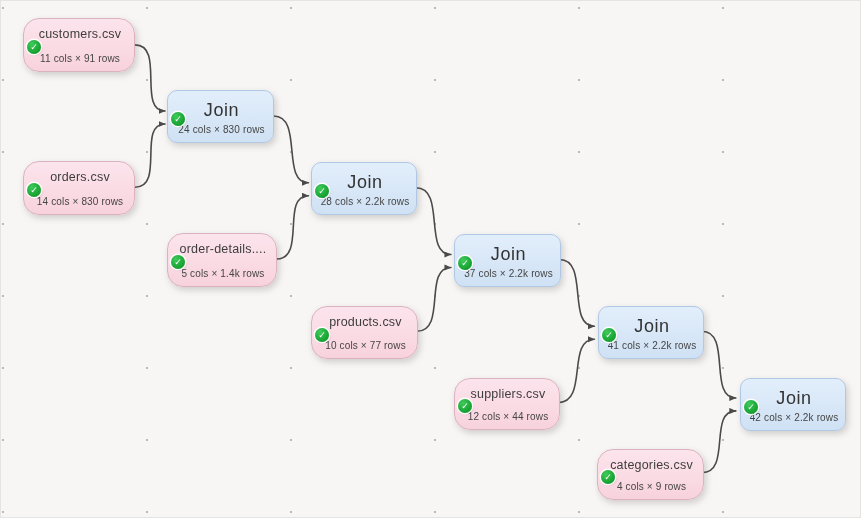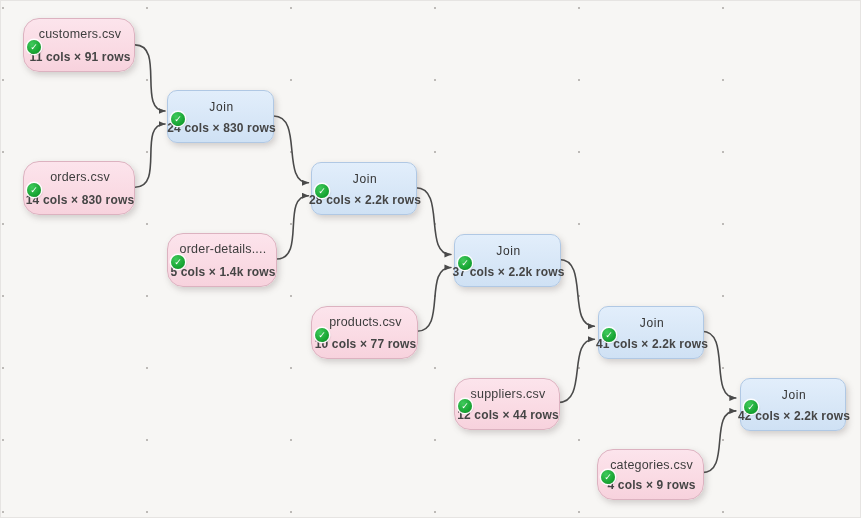--- a/index.html
+++ b/index.html
@@ -42,28 +42,28 @@
     border-radius:10px;
   }
   .node .title{
     font-size:12.5px;
     color:#3d3d3d;
     white-space:nowrap;
     margin-top:1px;
     letter-spacing:.2px;
   }
   .node.join .title{
-    font-size:12px;
+    font-size:18px;
     color:#333;
     letter-spacing:.6px;
     margin-top:2px;
   }
   .node .stats{
-    font-size:12px;
-    font-weight:700;
+    font-size:10px;
+    font-weight:400;
     color:#454545;
     letter-spacing:.15px;
     white-space:nowrap;
     margin-bottom:0;
   }
   .check{
     position:absolute;
     left:3px;top:calc(50% - 5px);
     width:14px;height:14px;
     border-radius:50%;

